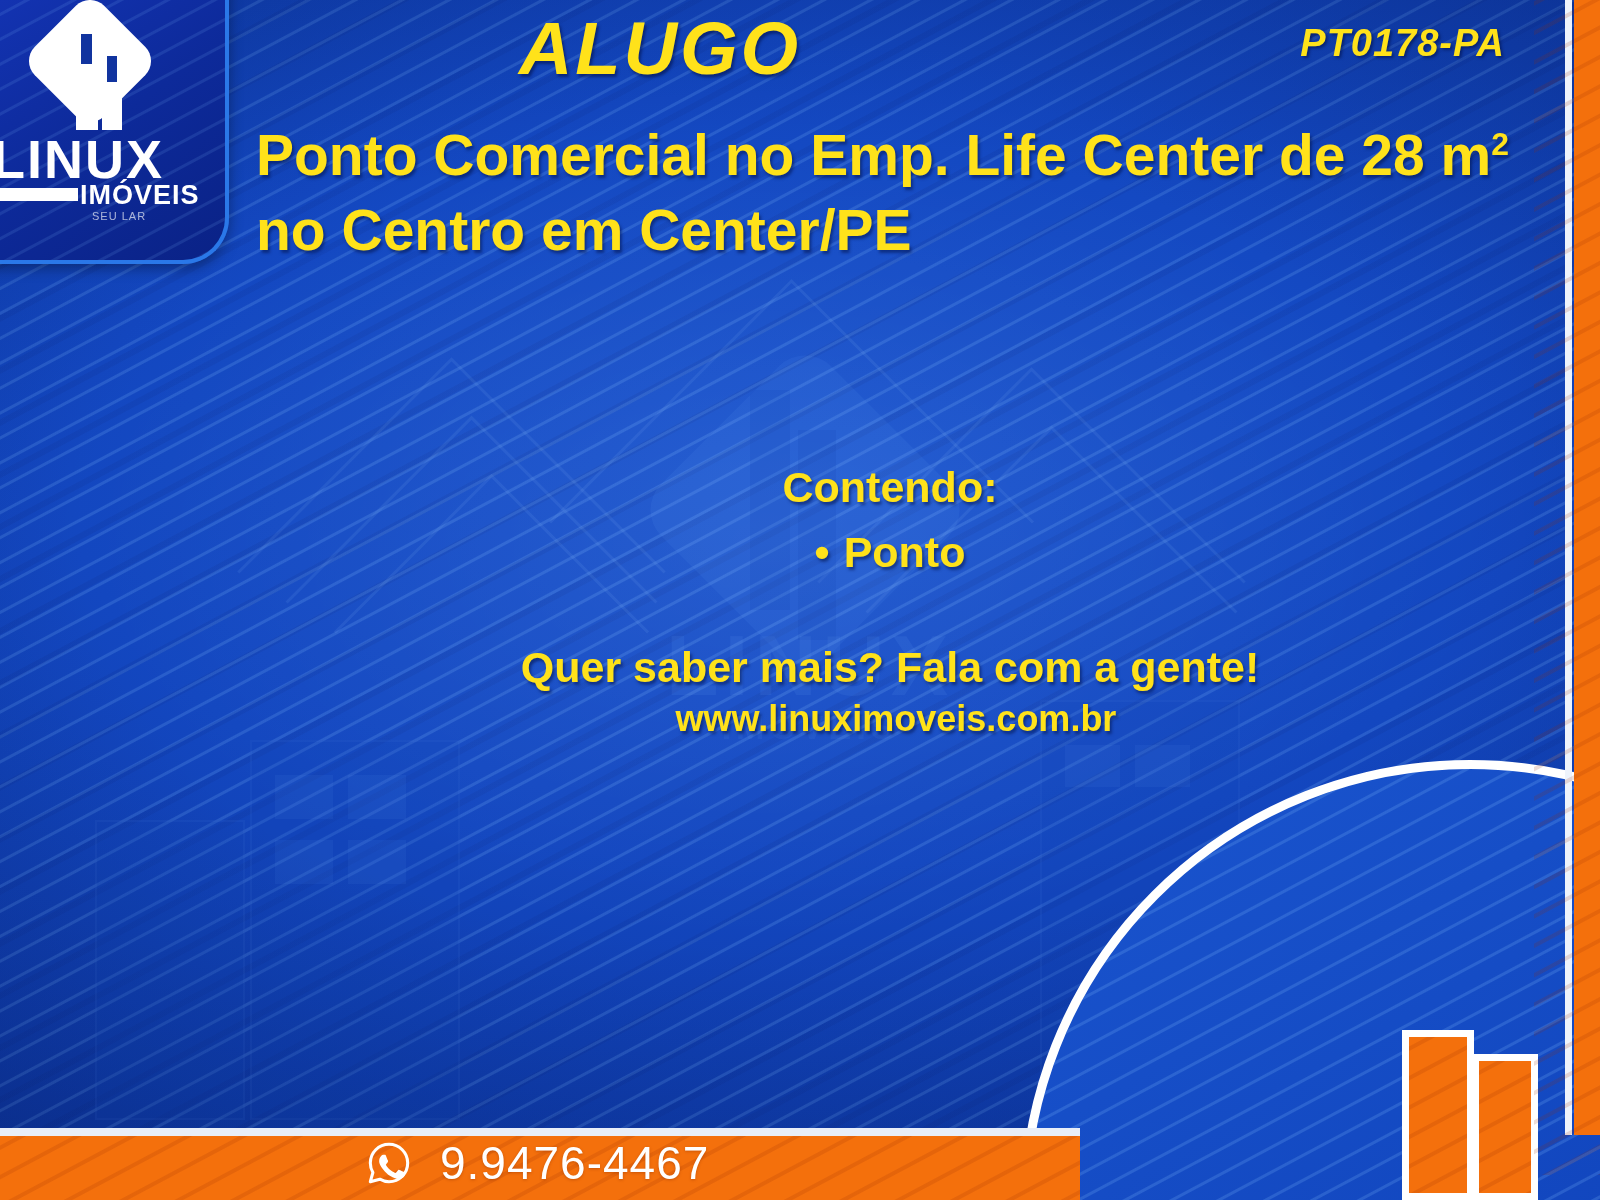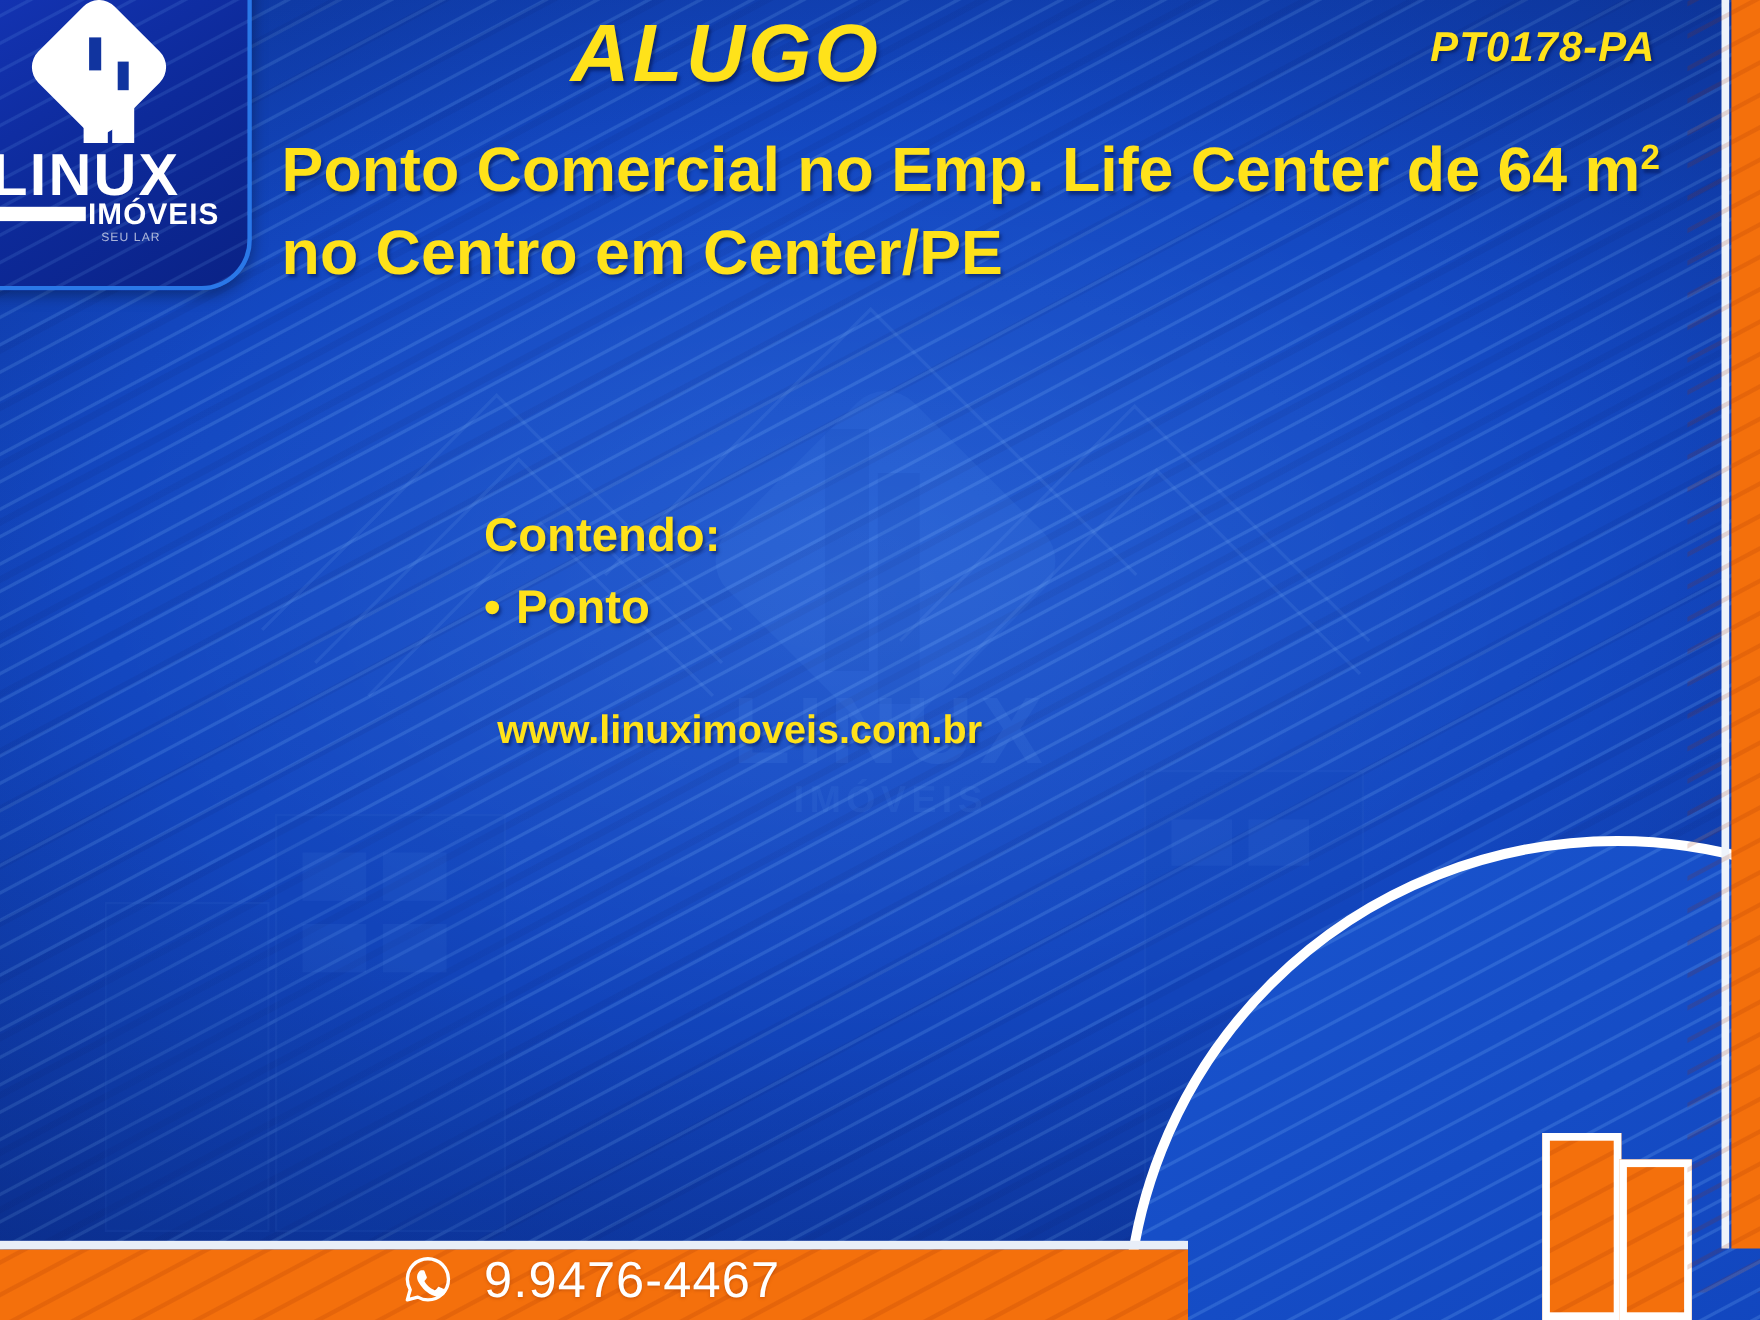--- a/index.html
+++ b/index.html
@@ -281,20 +281,21 @@
   }
   .headline sup { font-size: 0.56em; vertical-align: super; }
 
   
   .body-block {
     position: absolute;
     left: 440px; top: 466px;
     width: 900px;
     color: #ffe21a;
     text-shadow: 2px 3px 3px rgba(0,15,70,0.5);
+    text-align: center;
   }
   .contendo {
     font-size: 43px;
     font-weight: 700;
     line-height: 1.0;
     margin-bottom: 22px;
   }
   .feat {
     font-size: 43px;
     font-weight: 700;
@@ -447,30 +448,31 @@
     <div class="logo-word">LINUX</div>
     <div class="logo-rule"></div>
     <div class="logo-sub">IMÓVEIS</div>
     <div class="logo-tag">SEU LAR</div>
   </div>
 
   <div class="alugo">ALUGO</div>
   <div class="refcode">PT0178-PA</div>
 
   <div class="headline">
-    <span>Ponto Comercial no Emp. Life Center de 64 m</span><sup>2</sup><br>
+    <span>Ponto Comercial no Emp. Life Center de 28 m</span><sup>2</sup><br>
     <span>no Centro em Center/PE</span>
   </div>
 
   <div class="body-block">
     <div class="contendo">Contendo:</div>
     <div class="feat">
       <span class="dot">•</span><span>Ponto</span>
     </div>
     <div class="cta-space"></div>
+    <div class="cta">Quer saber mais? Fala com a gente!</div>
     <div class="site">www.linuximoveis.com.br</div>
   </div>
 
   <div class="footer-rule"></div>
   <div class="footer">
     <div class="stripeover"></div>
     <div class="footer-inner">
       <svg class="wa-icon" viewBox="0 0 48 48">
         <path d="M24 4.5C13.2 4.5 4.5 13.2 4.5 24c0 3.6 1 7 2.7 9.9L4.5 43.5l9.9-2.6c2.8 1.6 6.1 2.6 9.6 2.6 10.8 0 19.5-8.7 19.5-19.5S34.8 4.5 24 4.5z" fill="none" stroke="#ffffff" stroke-width="3.2" stroke-linejoin="round"></path>
         <path d="M17.8 15.5c-.5 0-1.2.2-1.8.9-.6.7-2.3 2.3-2.3 5.5s2.4 6.4 2.7 6.8c.3.4 4.6 7.4 11.4 10.1 5.6 2.2 6.8 1.8 8 1.7 1.2-.1 3.9-1.6 4.5-3.2.6-1.6.6-2.9.4-3.2-.2-.3-.6-.5-1.3-.8-.7-.4-3.9-1.9-4.5-2.1-.6-.2-1-.3-1.5.3-.4.7-1.7 2.1-2 2.5-.4.4-.7.5-1.4.2-.7-.4-2.8-1-5.3-3.3-2-1.7-3.3-3.9-3.7-4.5-.4-.7 0-1 .3-1.4.3-.3.7-.8 1-1.2.3-.4.4-.7.6-1.1.2-.4.1-.8 0-1.2-.2-.3-1.5-3.6-2-4.9-.5-1.3-1-1.1-1.4-1.1h-1.7z" fill="#ffffff"></path>

